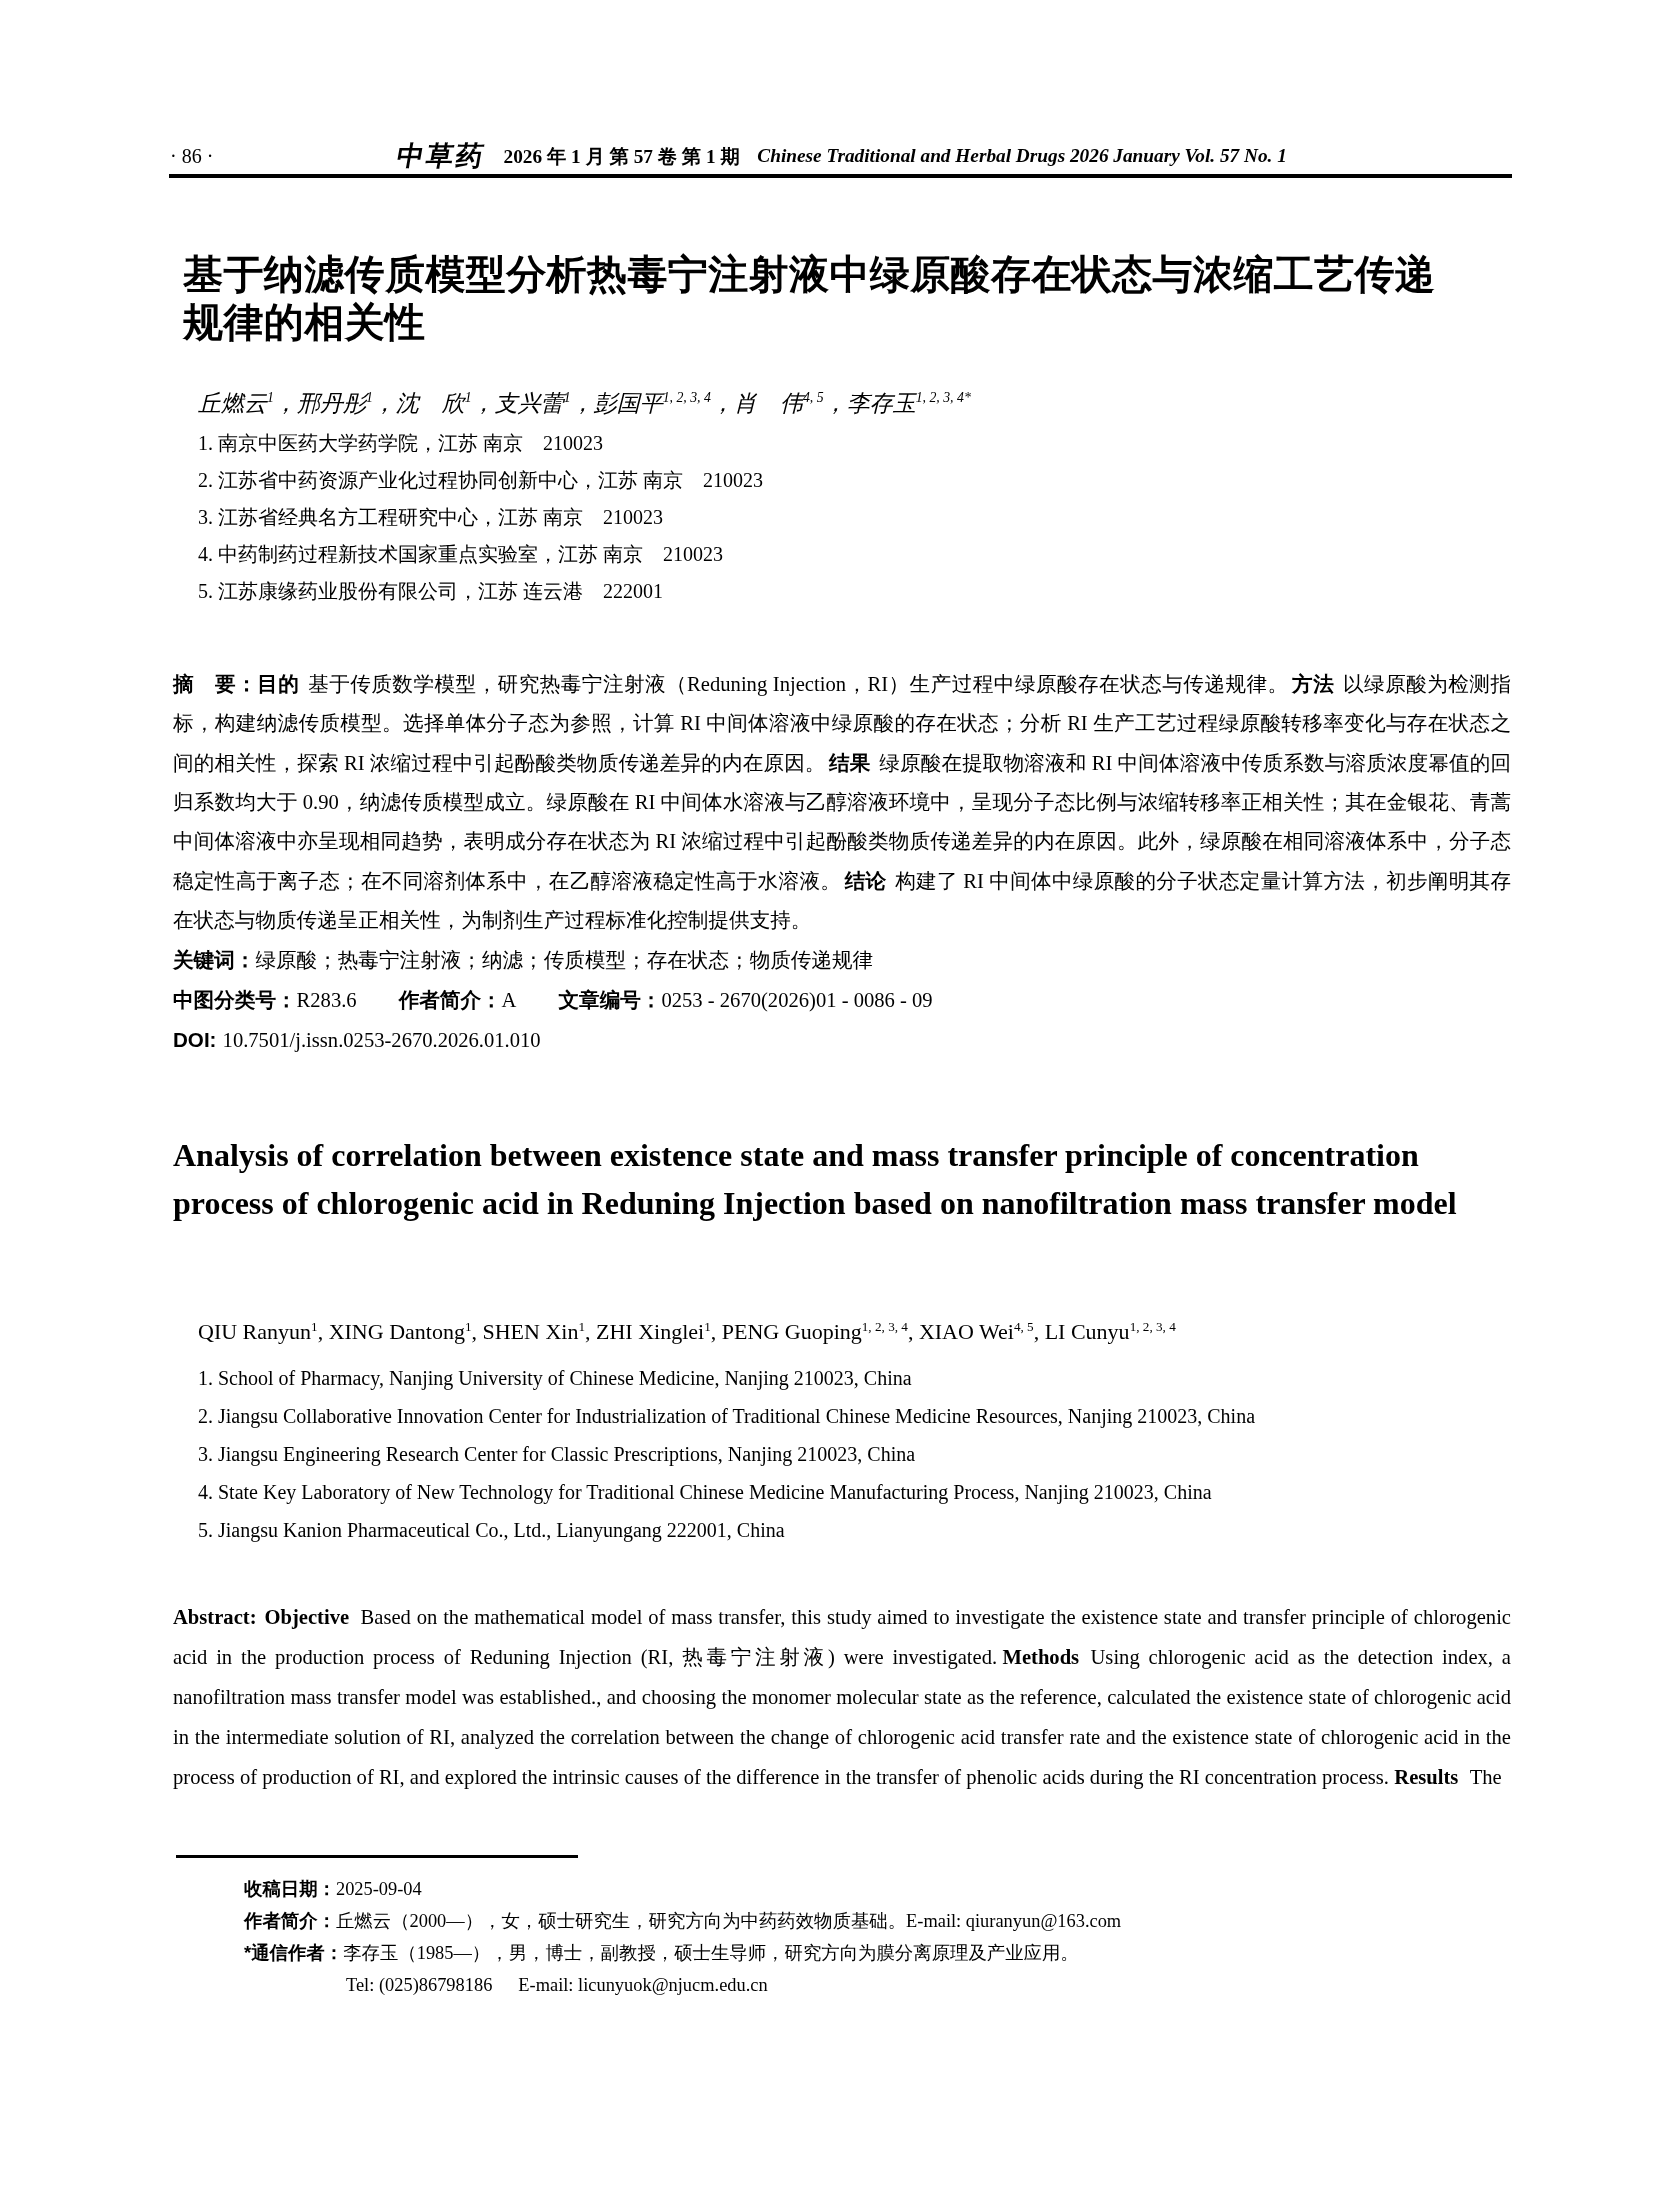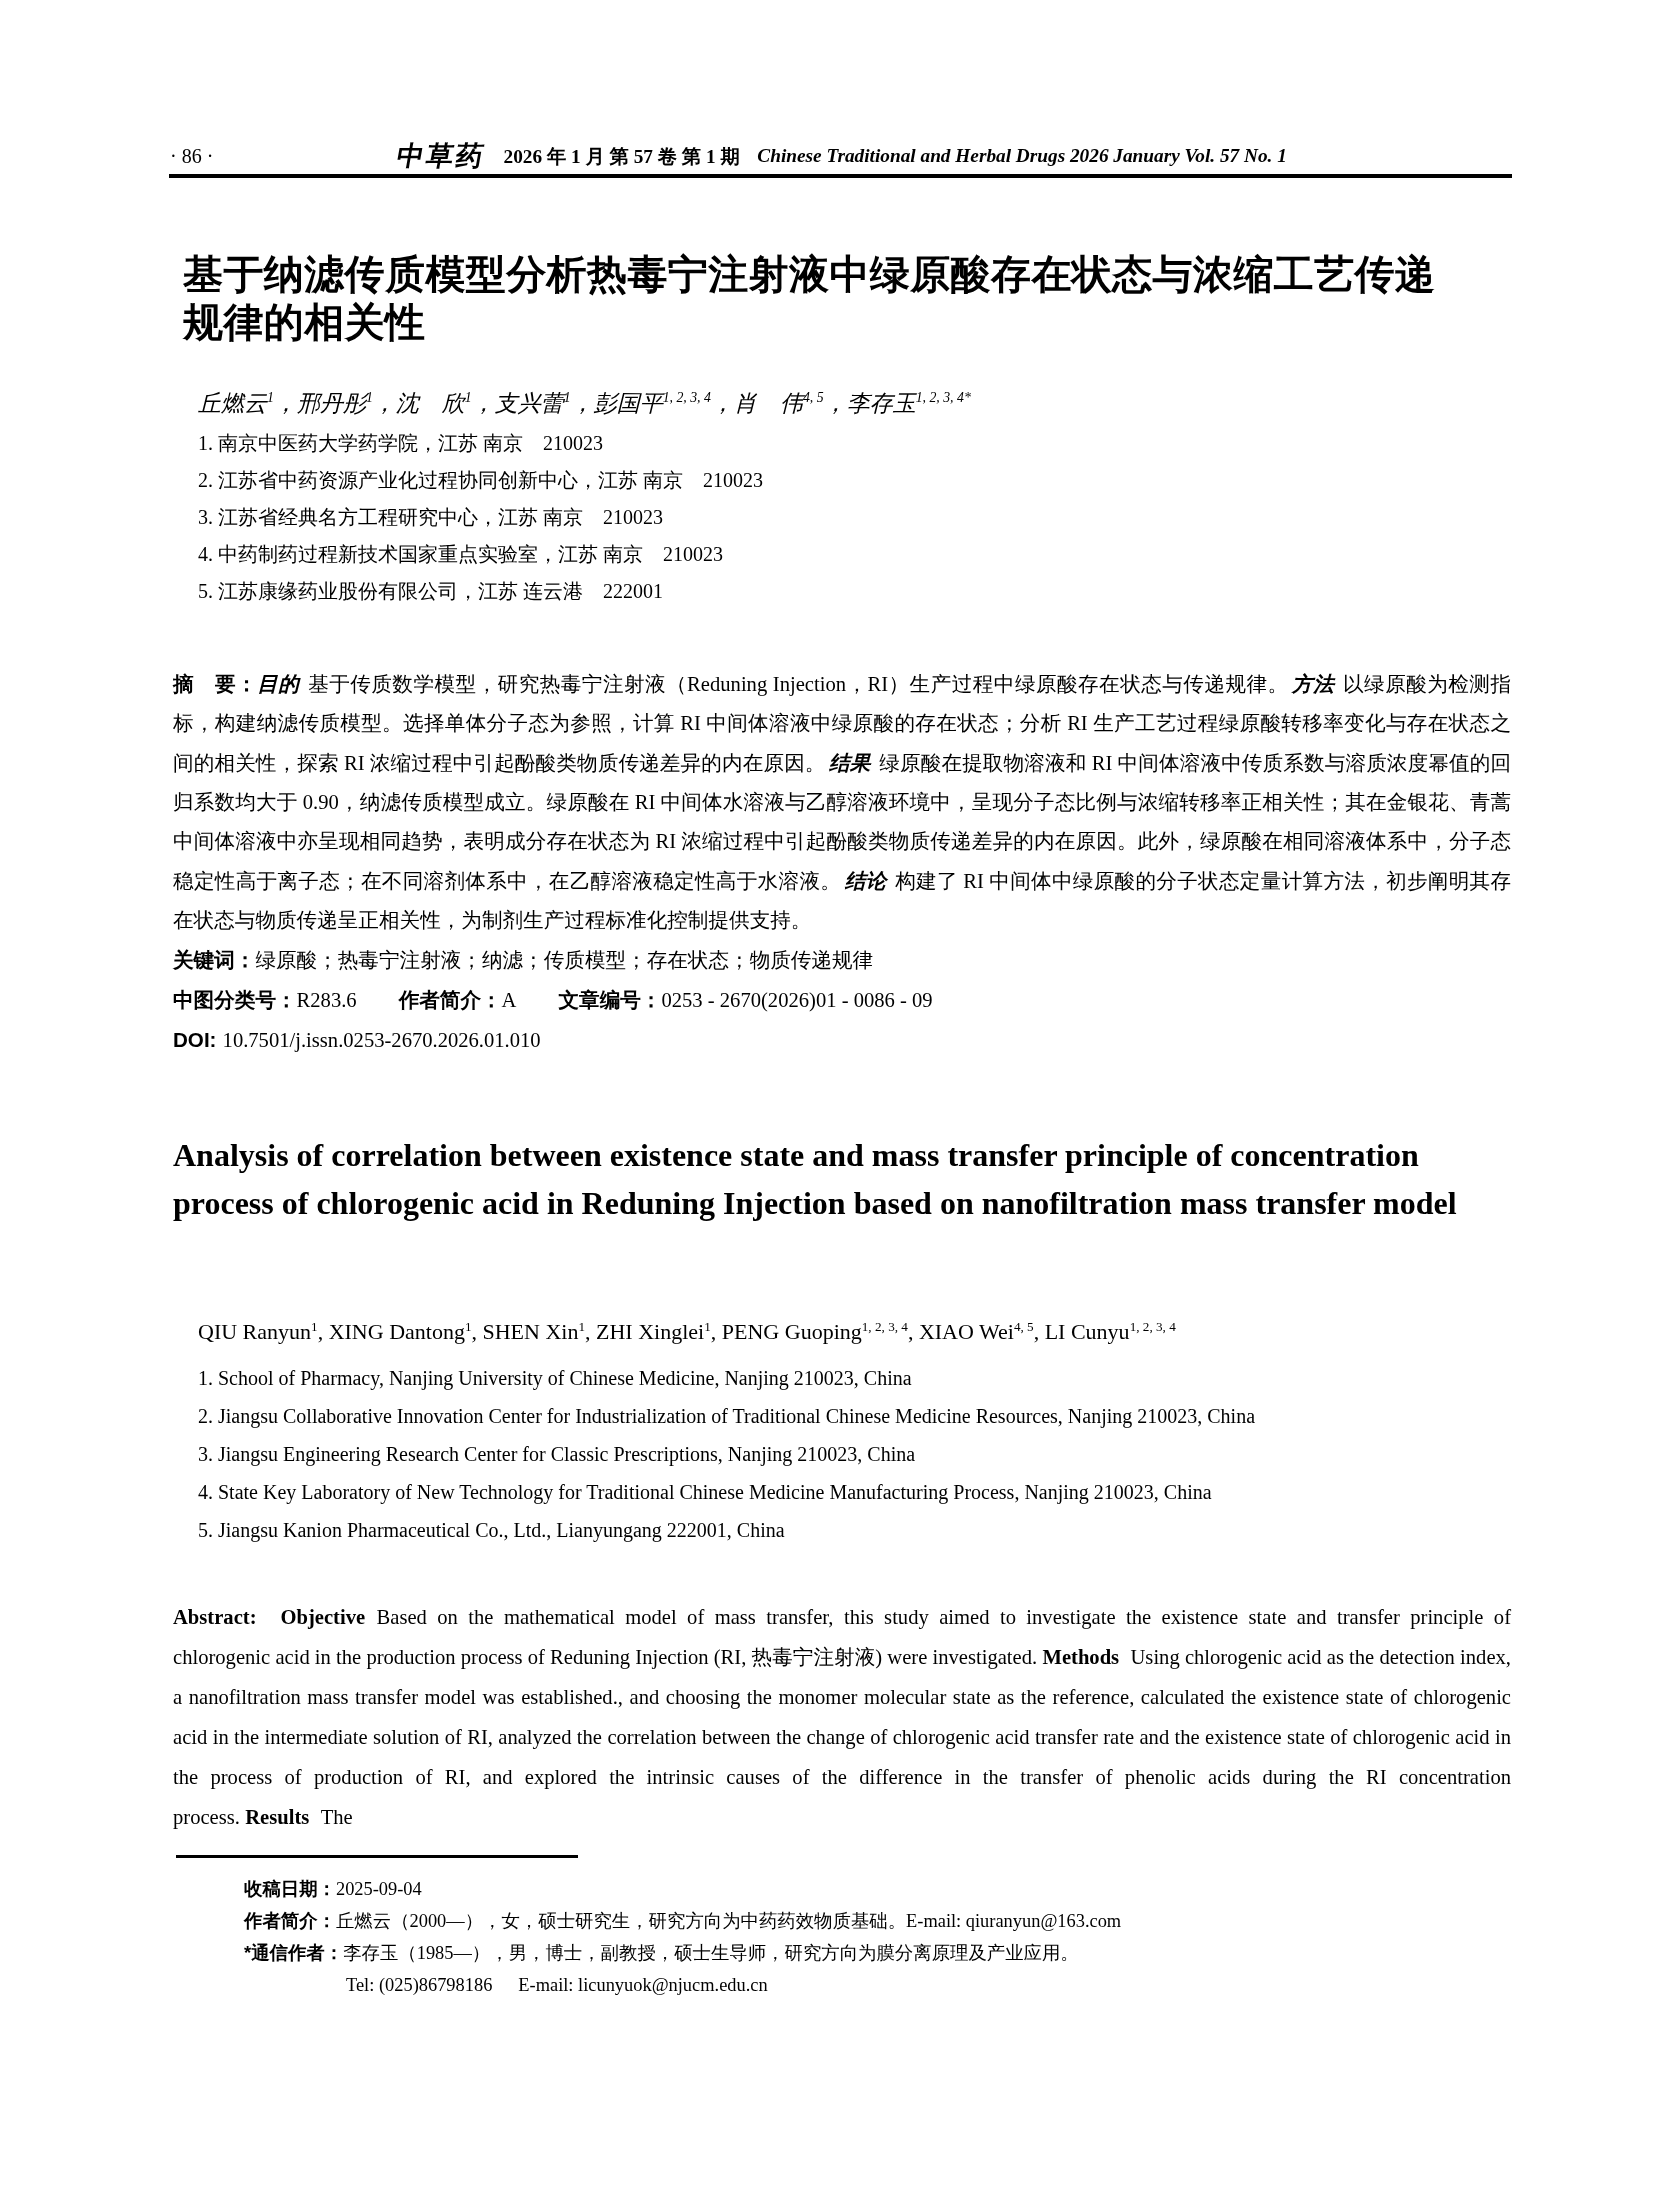--- a/index.html
+++ b/index.html
@@ -46,21 +46,21 @@
     font-size:20px; line-height:37px;
   }
 
   
   .abstract-cn {
     position:absolute; top:664px; left:173px; width:1338px;
     font-size:20.6px; line-height:39px;
   }
   .para-cn { text-align:justify; }
   .lab-cn { font-family:"Liberation Sans","DejaVu Sans",sans-serif; font-weight:bold; }
-  .h-cn { font-family:"Liberation Sans","DejaVu Sans",sans-serif; font-weight:bold; margin:0 8.8px 0 3.5px;font-style:italic; }
+  .h-cn { font-family:"Liberation Sans","DejaVu Sans",sans-serif; font-weight:bold; margin:0 8.8px 0 3.5px; }
   .h-cn.first { margin-left:0; }
   .kw-line b, .meta-line b, .doi-line b { font-family:"Liberation Sans","DejaVu Sans",sans-serif; }
   .mgap { display:inline-block; width:42px; }
   .doi-val { margin-left:6.1px; }
 
   
   .title-en {
     position:absolute; top:1131px; left:173px; width:1343px; margin:0;
     font-size:32px; line-height:48px; font-weight:bold;
   }
@@ -71,21 +71,21 @@
   .affils-en {
     position:absolute; top:1359px; left:198px; width:1314px;
     font-size:20px; line-height:38px;
   }
 
   
   .abstract-en {
     position:absolute; top:1597px; left:173px; width:1338px;
     font-size:20.6px; line-height:40px; text-align:justify;
   }
-  .lab-en { font-weight:bold; margin-right:24px; }
+  .lab-en { font-weight:bold; margin-right:8px; }
   .h-en { font-weight:bold; margin:0 11.4px 0 5.3px; }
   .h-en.first { margin-left:0; }
 
   
   .fn-rule {
     position:absolute; top:1855px; left:176px; width:402px; height:2.6px; background:#000;
   }
   .footnotes {
     position:absolute; top:1873px; left:235px; width:1278px;
     font-size:18.4px; line-height:32px;

